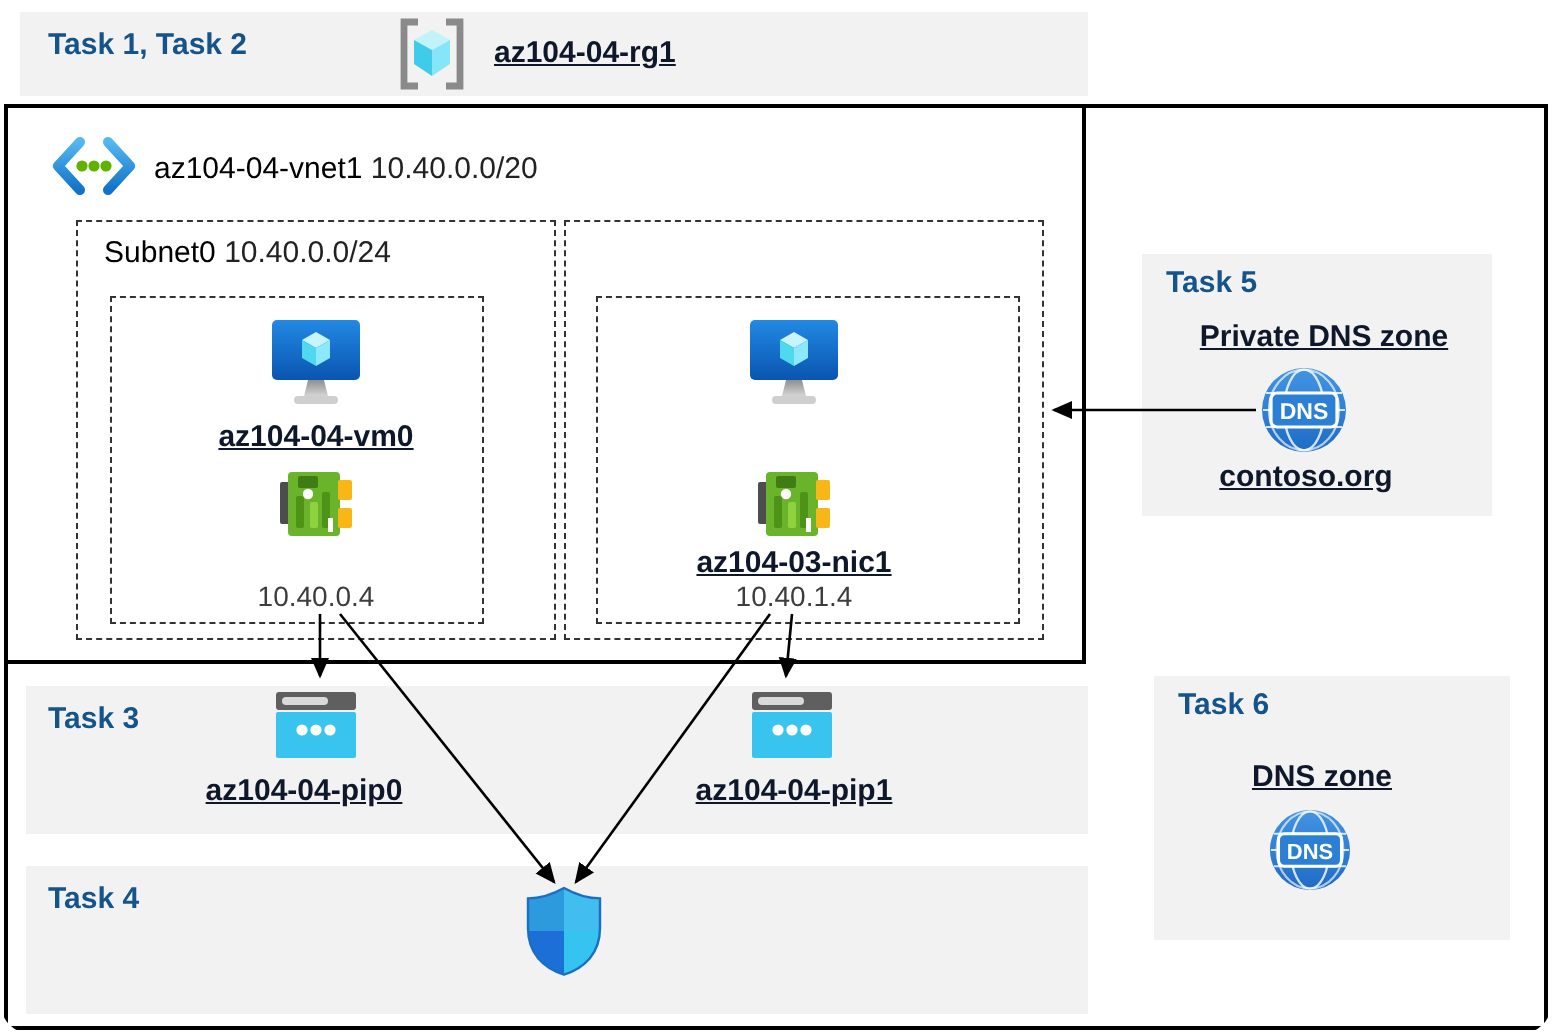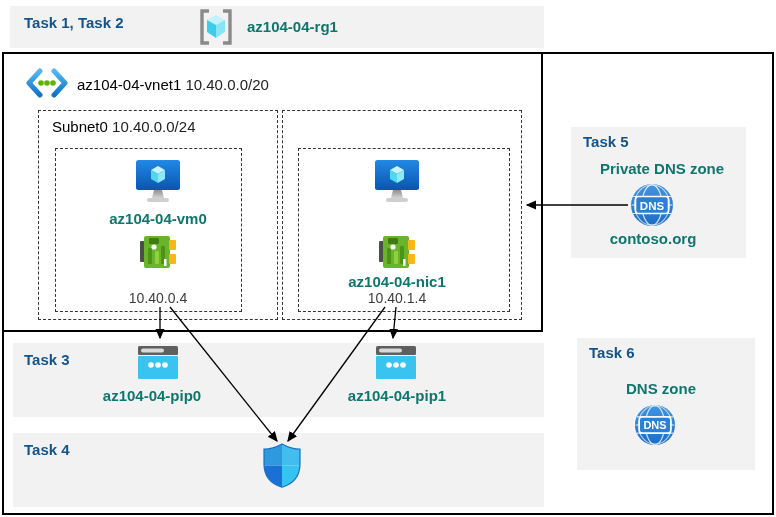--- a/index.html
+++ b/index.html
@@ -1,25 +1,25 @@
 <!DOCTYPE html>
 <html><head>
 <meta charset="utf-8">
 <style>
   html,body{margin:0;padding:0;background:#fff;}
   .canvas{
     position:relative;width:776px;height:517px;background:#ffffff;
-    font-family:"Liberation Sans",sans-serif;color:#000;overflow:hidden;
+    font-family:"Liberation Sans",sans-serif;color:#000;overflow:hidden;border-radius:16px;
   }
   .abs{position:absolute;}
   .frame{border:2px solid #000;background:transparent;}
   .vnetbox{border:2px solid #000;background:#ffffff;}
   .band{background:#f2f2f2;}
   .tasklabel{font-size:15px;font-weight:700;color:#15548b;white-space:nowrap;}
-  .reslabel{font-size:15px;font-weight:700;color:#0f766e;white-space:nowrap;}
+  .reslabel{font-size:15px;font-weight:700;color:#0f172a;white-space:nowrap;text-decoration:underline;}
   .plain{font-weight:400;color:#222;}
   .iplabel{font-size:14px;font-weight:400;color:#3d3d3d;white-space:nowrap;}
   .center{transform:translateX(-50%);text-align:center;}
   .dashed{border:1.5px dashed #333;background:transparent;}
   .subnetlabel{font-size:15px;white-space:nowrap;}
   .subnetlabel b{font-weight:400;}
   svg{display:block;}
 </style>
 </head>
 <body>
@@ -137,21 +137,21 @@
       <rect x="9" y="4" width="10" height="6" rx="1" fill="#3f7d14"></rect>
       <rect x="8" y="14" width="4" height="16" rx="1" fill="#4c9318"></rect>
       <rect x="15" y="17" width="4" height="13" rx="1" fill="#8ed23e"></rect>
       <rect x="21" y="12" width="4" height="18" rx="1" fill="#4c9318"></rect>
       <circle cx="14" cy="13" r="2.6" fill="#ffffff"></circle>
       <rect x="29" y="6" width="7" height="10" rx="1" fill="#f8b716"></rect>
       <rect x="29" y="20" width="7" height="10" rx="1" fill="#f8b716"></rect>
       <rect x="24" y="25" width="2.5" height="7" fill="#ffffff"></rect>
     </svg>
   </div>
-  <div class="abs reslabel center" style="left:397px;top:273px;">az104-04-nic1</div>
+  <div class="abs reslabel center" style="left:397px;top:273px;">az104-03-nic1</div>
   <div class="abs iplabel center" style="left:397px;top:290px;">10.40.1.4</div>
 
   <div class="abs band" style="left:13px;top:343px;width:531px;height:74px;"></div>
   <div class="abs tasklabel" style="left:24px;top:351px;">Task 3</div>
 
   <div class="abs" style="left:138px;top:346px;">
     <svg width="40" height="33" viewBox="0 0 40 33">
       <rect x="0" y="0" width="40" height="9" rx="1.5" fill="#5f5f5f"></rect>
       <rect x="3" y="2.5" width="23" height="4" rx="2" fill="#d9d9d9"></rect>
       <rect x="0" y="10" width="40" height="23" rx="1" fill="#38c4ee"></rect>

